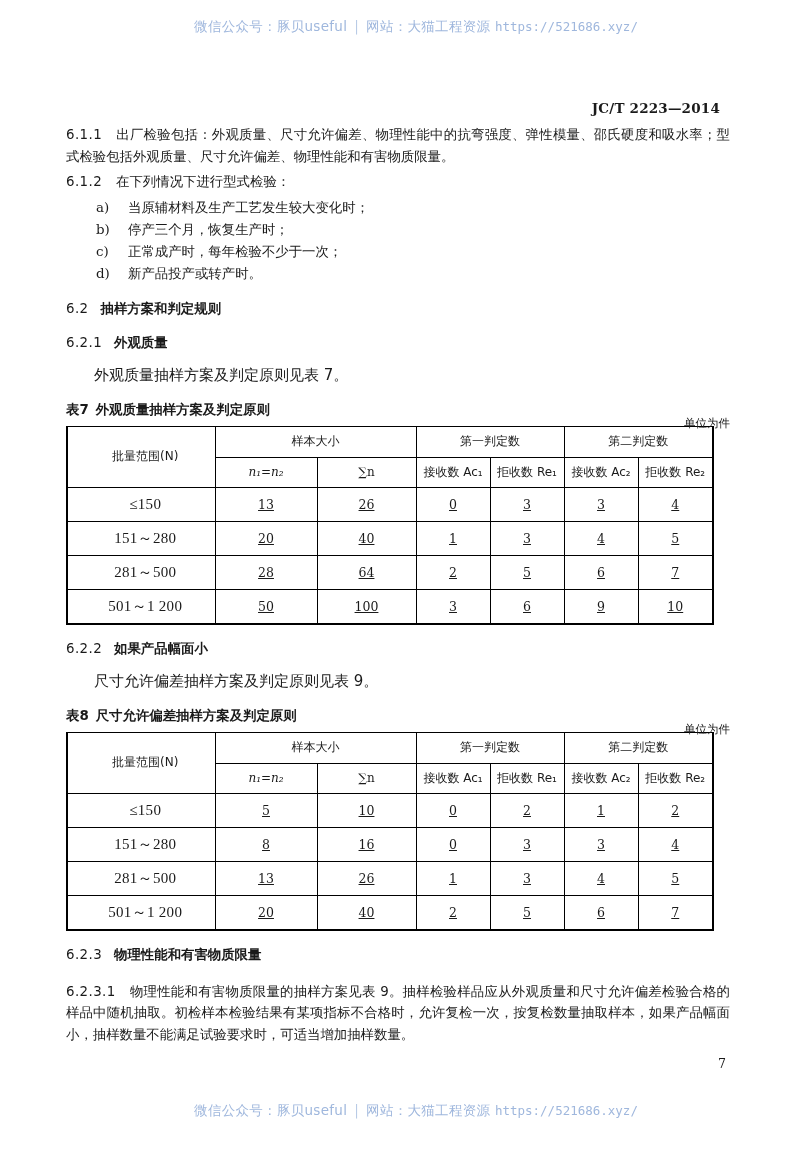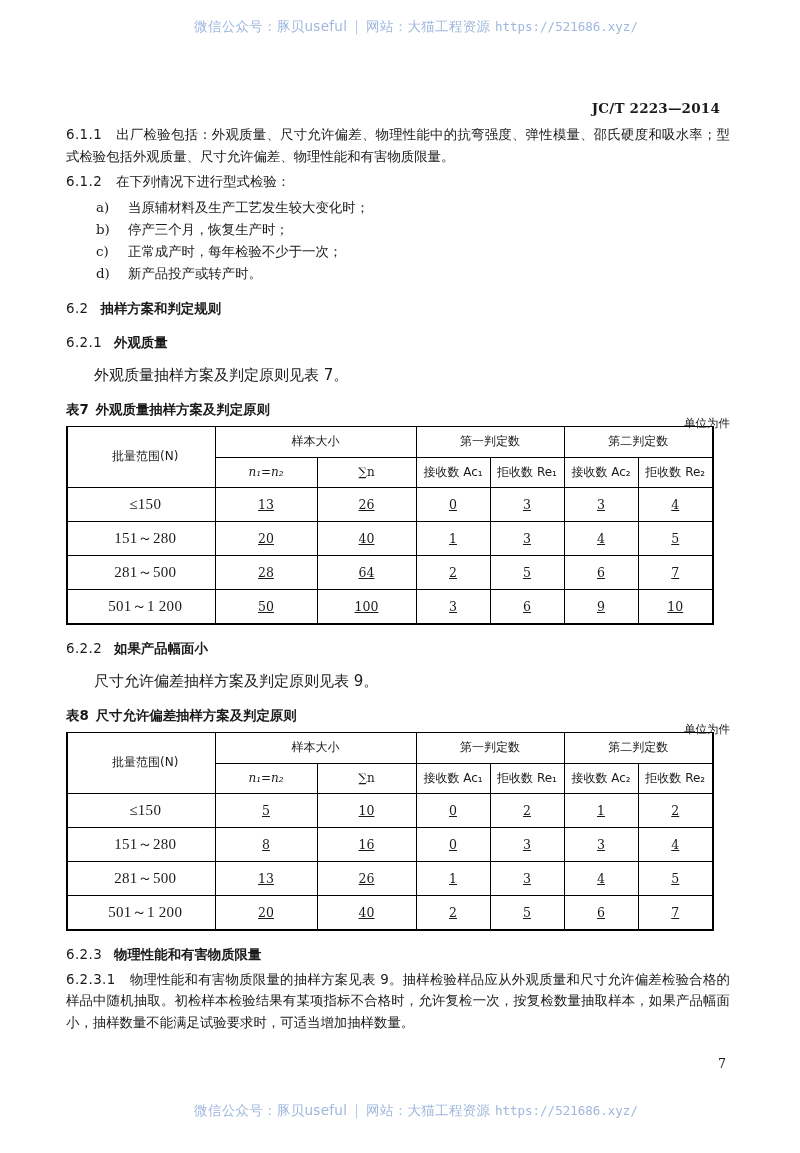--- a/index.html
+++ b/index.html
@@ -347,21 +347,21 @@
             <td class="body num">5</td>
             <td class="body num">6</td>
             <td class="body num right-edge">7</td>
           </tr>
         </tbody>
       </table>
     </div>
 
     <p class="heading"><span class="clause-num">6.2.3</span><span class="gap-md"></span><span>物理性能和有害物质限量</span></p>
 
-    <p class="para" style="margin-top:4px"><span class="clause-num">6.2.3.1</span><span class="gap-sm"></span><span>物理性能和有害物质限量的抽样方案见表 9。抽样检验样品应从外观质量和尺寸允许偏差检验合格的样品中随机抽取。初检样本检验结果有某项指标不合格时，允许复检一次，按复检数量抽取样本，如果产品幅面小，抽样数量不能满足试验要求时，可适当增加抽样数量。</span></p>
+    <p class="para" style="margin-top:16px"><span class="clause-num">6.2.3.1</span><span class="gap-sm"></span><span>物理性能和有害物质限量的抽样方案见表 9。抽样检验样品应从外观质量和尺寸允许偏差检验合格的样品中随机抽取。初检样本检验结果有某项指标不合格时，允许复检一次，按复检数量抽取样本，如果产品幅面小，抽样数量不能满足试验要求时，可适当增加抽样数量。</span></p>
 
   </div>
 
   <div id="page-number">7</div>
 
   <div class="watermark" id="wm-bottom">
     <span>微信公众号：</span><span>豚贝useful</span><span class="sep">|</span><span>网站：</span><span>大猫工程资源</span> <span class="url">https://521686.xyz/</span>
   </div>
 
 </div>

